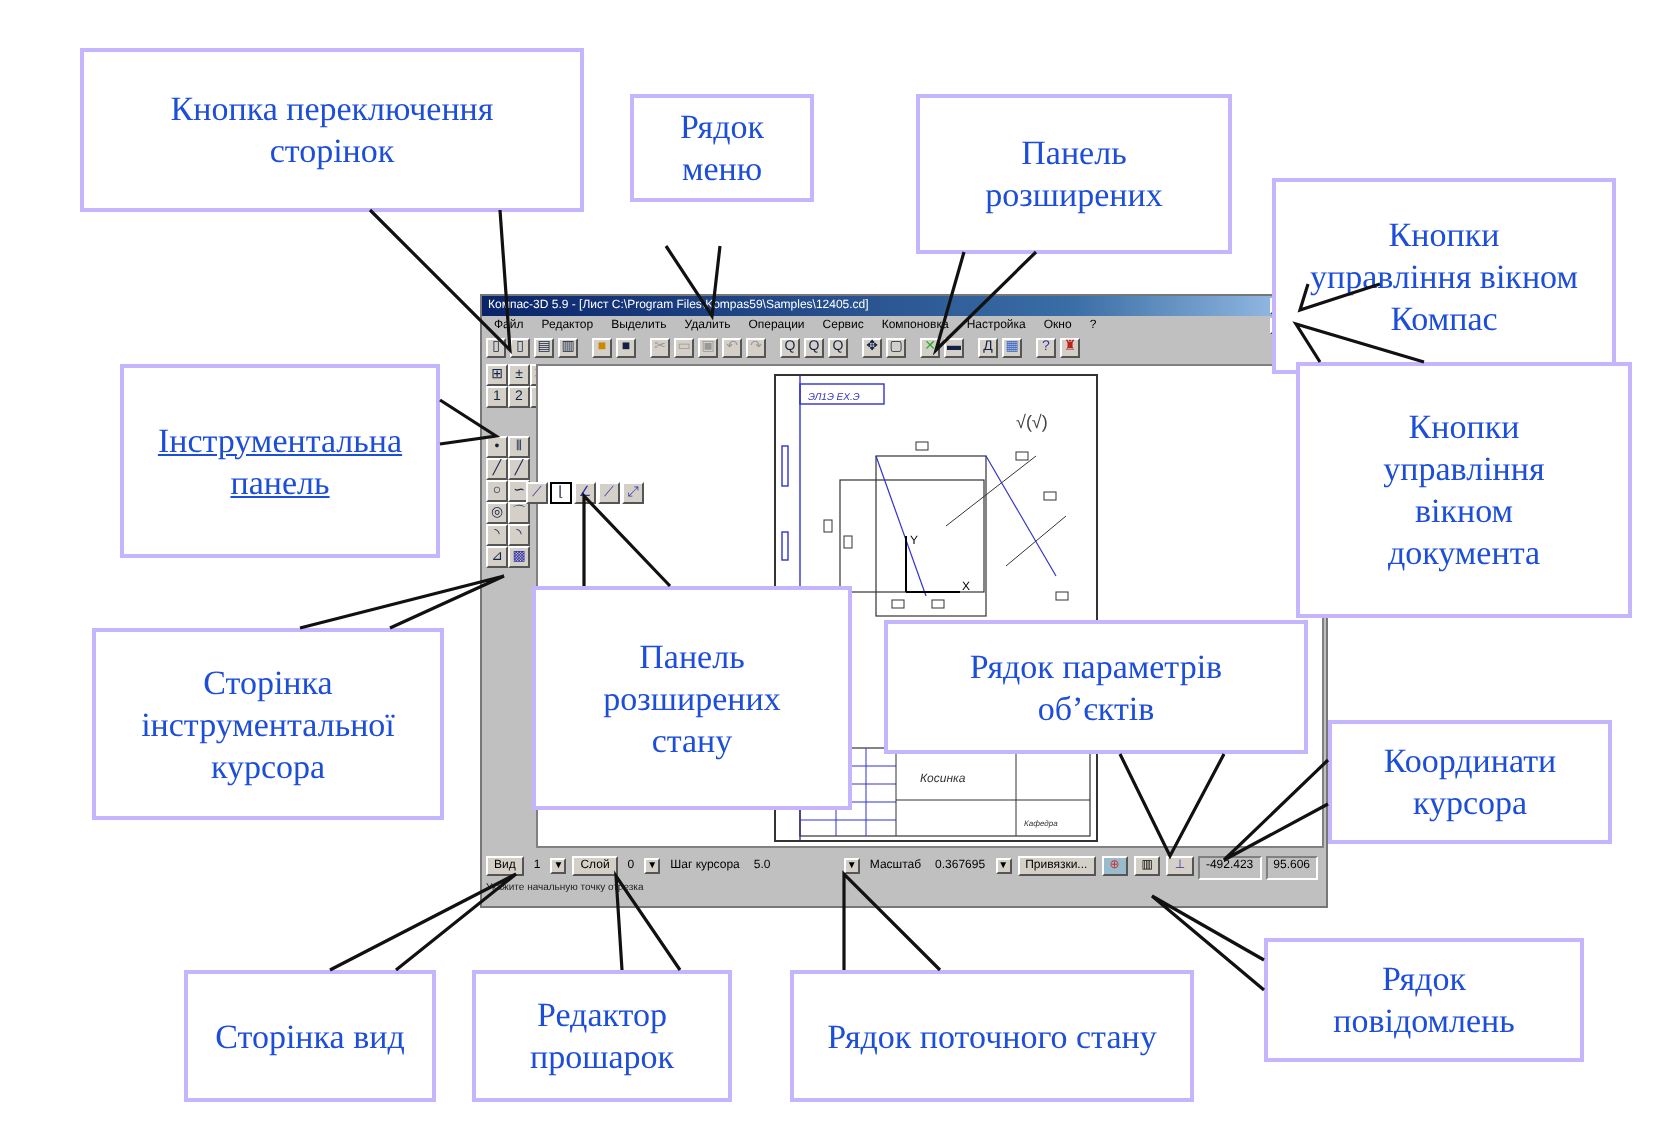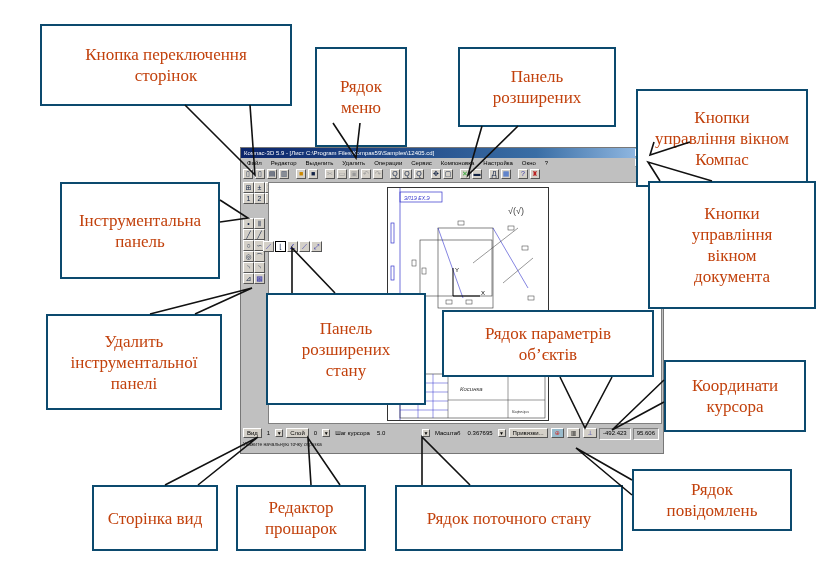--- a/index.html
+++ b/index.html
@@ -1,17 +1,17 @@
 <!DOCTYPE html>
 <html><head>
 <meta charset="utf-8">
 <style>
   html,body{margin:0;padding:0;background:#fff;}
   body{width:828px;height:565px;position:relative;overflow:hidden;font-family:"Liberation Serif",serif;}
-  .callout{position:absolute;background:#fff;border:2px solid #0c4a6e;text-align:center;font-size:17px;line-height:21px;color:#c2410c;display:flex;align-items:center;justify-content:center;box-sizing:border-box;z-index:5;}
+  .callout{position:absolute;background:#fff;border:2px solid #c4b5fd;text-align:center;font-size:17px;line-height:21px;color:#1d4ed8;display:flex;align-items:center;justify-content:center;box-sizing:border-box;z-index:5;}
   svg.lines{position:absolute;left:0;top:0;z-index:6;pointer-events:none;}
   
   .win{position:absolute;left:240px;top:147px;width:422px;height:305px;background:#c0c0c0;border:1px solid #777;font-family:"Liberation Sans",sans-serif;font-size:6px;color:#000;}
   .titlebar{position:absolute;left:0;top:0;width:100%;height:10px;background:linear-gradient(90deg,#0a246a,#3a6ea5 70%,#a6caf0);color:#fff;font-size:6px;line-height:10px;padding-left:3px;box-sizing:border-box;white-space:nowrap;overflow:hidden;}
   .tb-btns{position:absolute;right:2px;top:1px;display:flex;gap:1px;}
   .tb-btn{width:8px;height:8px;background:#c0c0c0;border:1px solid #fff;border-right-color:#404040;border-bottom-color:#404040;box-sizing:border-box;font-size:6px;line-height:6px;text-align:center;color:#000;}
   .menubar{position:absolute;left:0;top:10px;width:100%;height:10px;display:flex;gap:9px;padding-left:6px;box-sizing:border-box;line-height:10px;white-space:nowrap;}
   .doc-btns{position:absolute;right:2px;top:11px;display:flex;gap:1px;}
   .toolbar{position:absolute;left:2px;top:21px;height:12px;display:flex;gap:2px;}
   .tool{width:10px;height:10px;background:#d4d0c8;border:1px solid #fff;border-right-color:#555;border-bottom-color:#555;box-sizing:border-box;font-size:7px;line-height:8px;text-align:center;color:#124;}
@@ -189,54 +189,54 @@
   <div class="coords">
     <div class="coord">-492.423</div>
     <div class="coord">95.606</div>
   </div>
   <div class="msgbar">Укажите начальную точку отрезка</div>
 </div>
 
 <div class="callout" style="left:40px;top:24px;width:252px;height:82px;">
     <span style="width:200px;">Кнопка переключення сторінок</span>
   </div>
-<div class="callout" style="left:315px;top:47px;width:92px;height:100px;">
+<div class="callout" style="left:315px;top:47px;width:92px;height:54px;">
     <span style="width:60px;">Рядок меню</span>
   </div>
 <div class="callout" style="left:458px;top:47px;width:158px;height:80px;">
     <span style="width:100px;">Панель розширених</span>
   </div>
 <div class="callout" style="left:636px;top:44px;width:172px;height:98px;margin-top:45px;">
     <span style="width:140px;">Кнопки управління вікном Компас</span>
   </div>
 <div class="callout" style="left:60px;top:182px;width:160px;height:97px;">
-    <span style="width:150px;">Інструментальна панель</span>
+    <span style="width:150px;text-decoration:underline;">Інструментальна панель</span>
   </div>
 <div class="callout" style="left:648px;top:181px;width:168px;height:128px;">
     <span style="width:110px;">Кнопки управління вікном документа</span>
   </div>
 <div class="callout" style="left:46px;top:314px;width:176px;height:96px;">
-    <span style="width:160px;">Удалить інструментальної панелі</span>
+    <span style="width:160px;">Сторінка інструментальної курсора</span>
   </div>
 <div class="callout" style="left:266px;top:293px;width:160px;height:112px;">
     <span style="width:110px;">Панель розширених стану</span>
   </div>
 <div class="callout" style="left:442px;top:310px;width:212px;height:67px;">
     <span style="width:180px;">Рядок параметрів об’єктів</span>
   </div>
-<div class="callout" style="left:664px;top:360px;width:142px;height:72px;">
+<div class="callout" style="left:664px;top:360px;width:142px;height:62px;">
     <span style="width:110px;">Координати курсора</span>
   </div>
 <div class="callout" style="left:92px;top:485px;width:126px;height:66px;">
     <span style="width:100px;">Сторінка вид</span>
   </div>
 <div class="callout" style="left:236px;top:485px;width:130px;height:66px;">
     <span style="width:100px;">Редактор прошарок</span>
   </div>
-<div class="callout" style="left:395px;top:485px;width:228px;height:66px;">
+<div class="callout" style="left:395px;top:485px;width:202px;height:66px;">
     <span style="width:170px;">Рядок поточного стану</span>
   </div>
 <div class="callout" style="left:632px;top:469px;width:160px;height:62px;">
     <span style="width:130px;">Рядок повідомлень</span>
   </div>
 
 <svg class="lines" width="828" height="565">
   <g stroke="#111" stroke-width="1.6" fill="none">
 
     <polyline points="185,105 255,175 250,105"></polyline>

